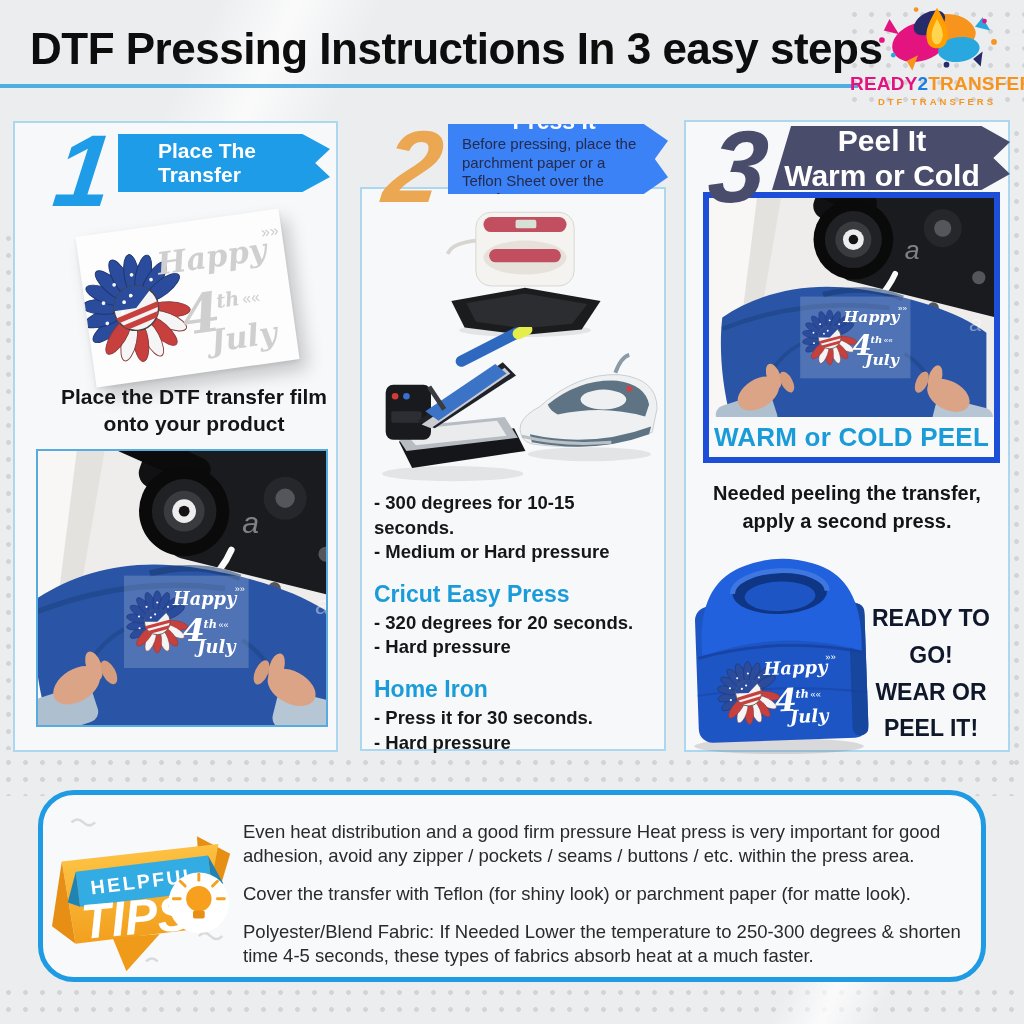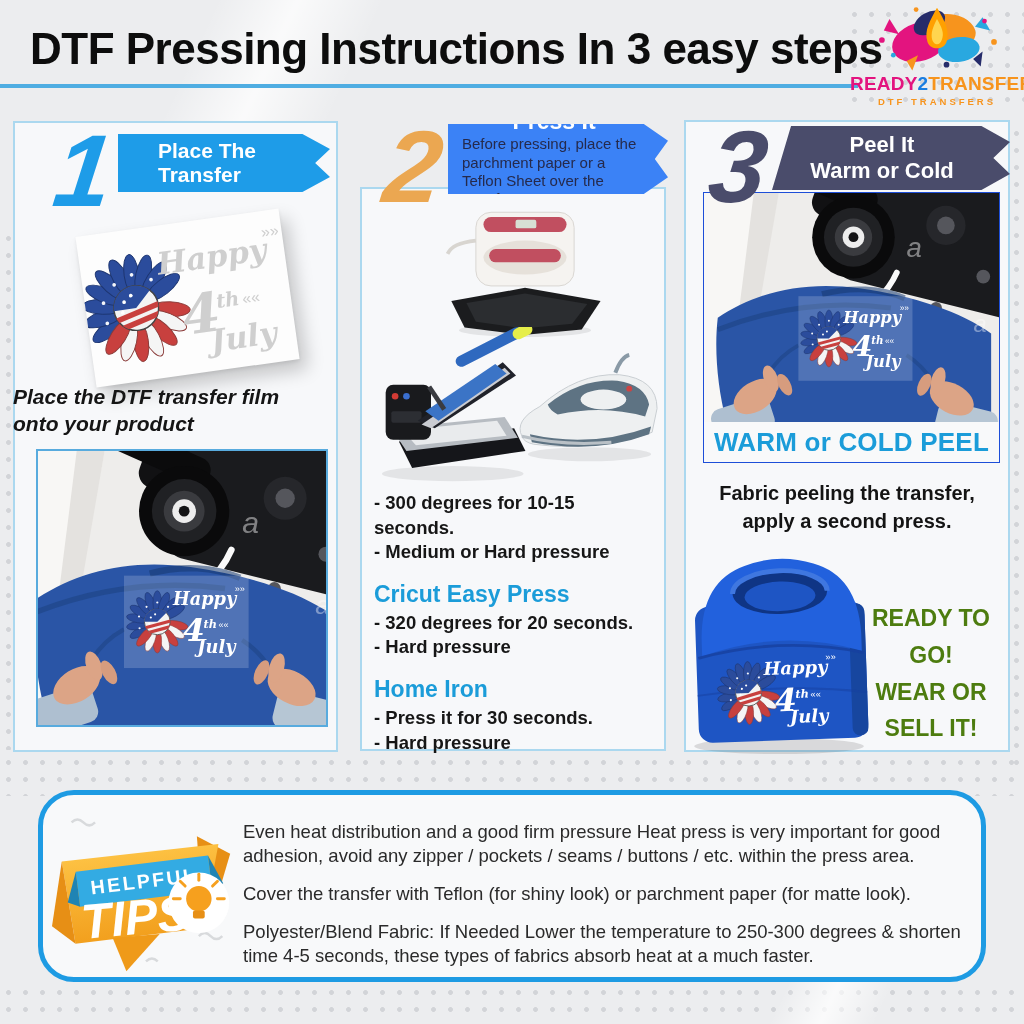--- a/index.html
+++ b/index.html
@@ -21,33 +21,33 @@
   #panel3{left:684px;top:120px;width:326px;height:632px;}
   .step-num{position:absolute;font-size:102px;font-weight:900;font-style:italic;line-height:0.85;transform:skewX(-7deg);z-index:3;}
   #num1{left:55px;top:128px;color:#1e9ce8;}
   #num2{left:385px;top:124px;color:#ebA751;}
   #num3{left:710px;top:124px;color:#4a4c6b;}
   .banner{position:absolute;z-index:2;display:flex;align-items:center;justify-content:center;}
   #banner1{left:118px;top:134px;width:212px;height:58px;background:#1e9ce8;clip-path:polygon(0 0,87% 0,100% 26%,93% 50%,100% 74%,87% 100%,0 100%);color:#fff;font-weight:700;font-size:21px;padding-right:20px;box-sizing:border-box;padding-left:40px;}
   #banner2{left:448px;top:124px;width:220px;height:70px;background:#3b82f6;clip-path:polygon(0 0,89% 0,100% 24%,94% 50%,100% 76%,89% 100%,0 100%);flex-direction:column;padding:2px 22px 2px 14px;box-sizing:border-box;}
   .banner2-title{color:#fff;font-size:23px;font-weight:800;line-height:1.05;}
   .banner2-sub{color:#252a4c;font-size:15px;font-weight:400;text-align:left;line-height:1.22;margin-top:2px;}
-  #banner3{left:772px;top:126px;width:238px;height:64px;background:#4a4c6b;clip-path:polygon(8% 0,88% 0,100% 25%,93% 50%,100% 75%,88% 100%,0 100%);color:#fff;flex-direction:column;font-size:22px;font-weight:800;line-height:1.18;padding-right:18px;box-sizing:border-box;}
+  #banner3{left:772px;top:126px;width:238px;height:64px;background:#4a4c6b;clip-path:polygon(8% 0,88% 0,100% 25%,93% 50%,100% 75%,88% 100%,0 100%);color:#fff;flex-direction:column;font-size:30px;font-weight:800;line-height:1.18;padding-right:18px;box-sizing:border-box;}
   
   .sheet{position:absolute;left:85px;top:222px;width:205px;height:152px;background:#fdfdfd;transform:rotate(-8deg);box-shadow:7px 11px 18px rgba(0,0,0,0.20),0 2px 4px rgba(0,0,0,0.08);z-index:2;}
-  .caption1{position:absolute;left:13px;top:383px;width:362px;text-align:left;font-size:21px;font-weight:700;color:#151515;line-height:1.3;z-index:2;font-style:italic;}
+  .caption1{position:absolute;left:13px;top:383px;width:362px;text-align:center;font-size:21px;font-weight:700;color:#151515;line-height:1.3;z-index:2;}
   .photo-box{position:absolute;border:2px solid #58abde;overflow:hidden;z-index:2;background:#fff;}
   #photo1{left:36px;top:449px;width:288px;height:274px;}
   
-  #photo3wrap{position:absolute;left:703px;top:192px;width:297px;height:271px;border:1px solid #1d4ed8;box-sizing:border-box;display:flex;flex-direction:column;z-index:2;background:#f8f9fa;}
+  #photo3wrap{position:absolute;left:703px;top:192px;width:297px;height:271px;border:6px solid #1d4ed8;box-sizing:border-box;display:flex;flex-direction:column;z-index:2;background:#f8f9fa;}
   #photo3wrap .photo3{flex:1;overflow:hidden;}
   .peel-caption{height:40px;display:flex;align-items:center;justify-content:center;font-size:26px;font-weight:800;color:#1b9cd9;letter-spacing:0.2px;}
   .after-text{position:absolute;left:690px;top:479px;width:314px;text-align:center;font-size:20px;font-weight:700;color:#141414;line-height:1.4;z-index:2;}
   .folded-shirt{position:absolute;left:688px;top:545px;width:188px;height:212px;z-index:2;}
-  .ready-text{position:absolute;left:850px;top:600px;width:162px;text-align:center;font-size:23px;font-weight:800;color:#4d7c0f;line-height:1.6;z-index:2;}
+  .ready-text{position:absolute;left:850px;top:600px;width:162px;text-align:center;font-size:23px;font-weight:800;color:#0f172a;line-height:1.6;z-index:2;}
   
   .easypress{position:absolute;left:440px;top:193px;width:170px;height:150px;z-index:2;}
   .clampress{position:absolute;left:363px;top:327px;width:170px;height:162px;z-index:2;}
   .iron{position:absolute;left:512px;top:349px;width:154px;height:118px;z-index:2;}
   .press-specs{position:absolute;left:374px;top:491px;width:285px;z-index:2;}
   .spec-group{margin-bottom:16px;}
   .spec-heading{font-size:23px;font-weight:800;color:#1b9cd9;margin:0 0 3px 0;}
   .spec-line{font-size:18.5px;font-weight:700;color:#161616;line-height:1.33;}
   
   .tips-panel{position:absolute;left:38px;top:790px;width:948px;height:192px;border:5px solid #1e9be3;border-radius:36px;background:#f8f9fa;box-sizing:border-box;z-index:1;}
@@ -303,21 +303,21 @@
 
   <div id="photo3wrap">
     <div class="photo3">
       <svg viewBox="0 0 300 255" width="100%" height="100%" preserveAspectRatio="xMidYMid slice">
           <use href="#pressPhoto"></use>
         </svg>
     </div>
     <div class="peel-caption">WARM or COLD PEEL</div>
   </div>
   <div class="after-text">
-    <div>Fabric peeling the transfer,</div>
+    <div>Needed peeling the transfer,</div>
     <div>apply a second press.</div>
   </div>
   <div class="folded-shirt">
     <svg viewBox="0 0 190 215" width="100%" height="100%">
       <ellipse cx="92" cy="204" rx="86" ry="8" fill="rgba(0,0,0,0.12)"></ellipse>
       <g transform="rotate(-2 95 110)">
         <rect x="8" y="60" width="172" height="138" rx="14" fill="#1e55c4"></rect>
         <rect x="164" y="62" width="16" height="134" rx="8" fill="#17469f"></rect>
         <path d="M14,92 Q16,34 60,20 Q95,8 130,20 Q174,34 176,92 L176,110 Q95,84 14,110 Z" fill="#2261dd"></path>
         <ellipse cx="95" cy="48" rx="48" ry="22" fill="#0f3585"></ellipse>
@@ -327,21 +327,21 @@
         <path d="M8,150 Q95,140 180,152" stroke="#16409f" stroke-width="2" fill="none" opacity="0.5"></path>
         <g style="color:#ffffff" transform="translate(30,106) scale(0.55)">
             <use href="#flagDesign"></use>
           </g>
       </g>
     </svg>
   </div>
   <div class="ready-text">
     <div>READY TO GO!</div>
     <div>WEAR OR</div>
-    <div>SELL IT!</div>
+    <div>PEEL IT!</div>
   </div>
 
   <div class="tips-panel"></div>
   <div class="tips-badge">
     <svg viewBox="0 0 190 170" width="100%" height="100%">
       <path d="M20,16 q6,-6 12,0 q6,6 12,0" stroke="#d8dadc" stroke-width="2.5" fill="none"></path>
       <path d="M4,112 q6,-6 12,0" stroke="#d8dadc" stroke-width="2.5" fill="none"></path>
       <path d="M150,132 q6,-6 12,0 q6,6 12,0" stroke="#d8dadc" stroke-width="2.5" fill="none"></path>
       <path d="M96,158 q6,-6 12,0" stroke="#d8dadc" stroke-width="2.5" fill="none"></path>
       <polygon points="148,30 182,48 166,102 150,58" fill="#e78f15"></polygon>

